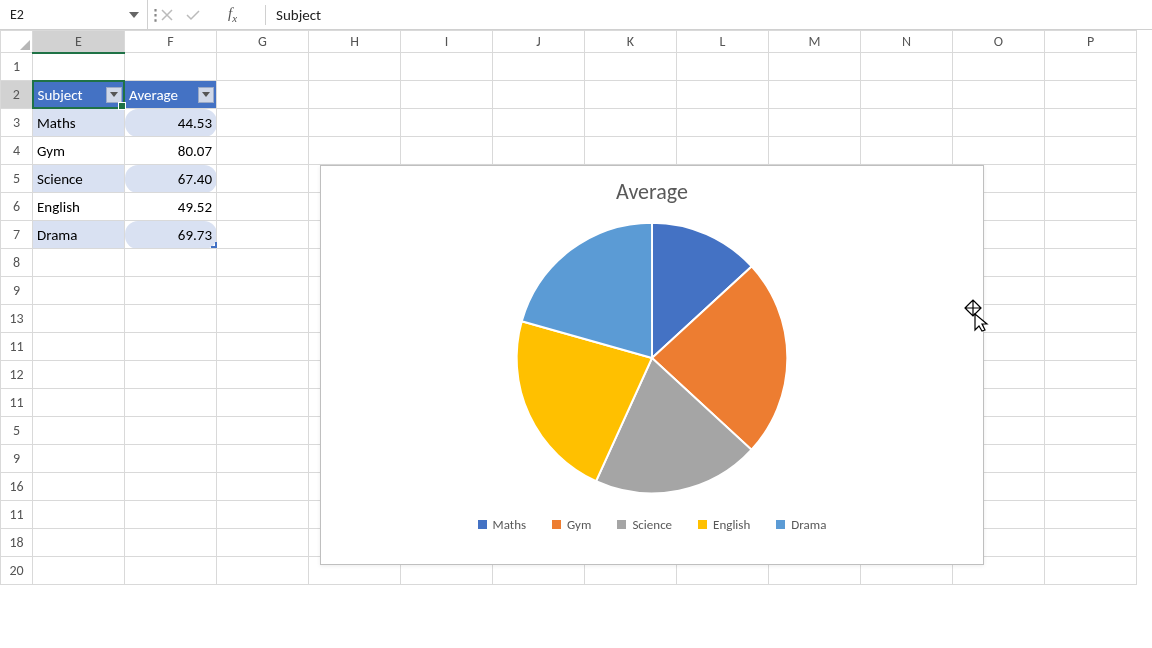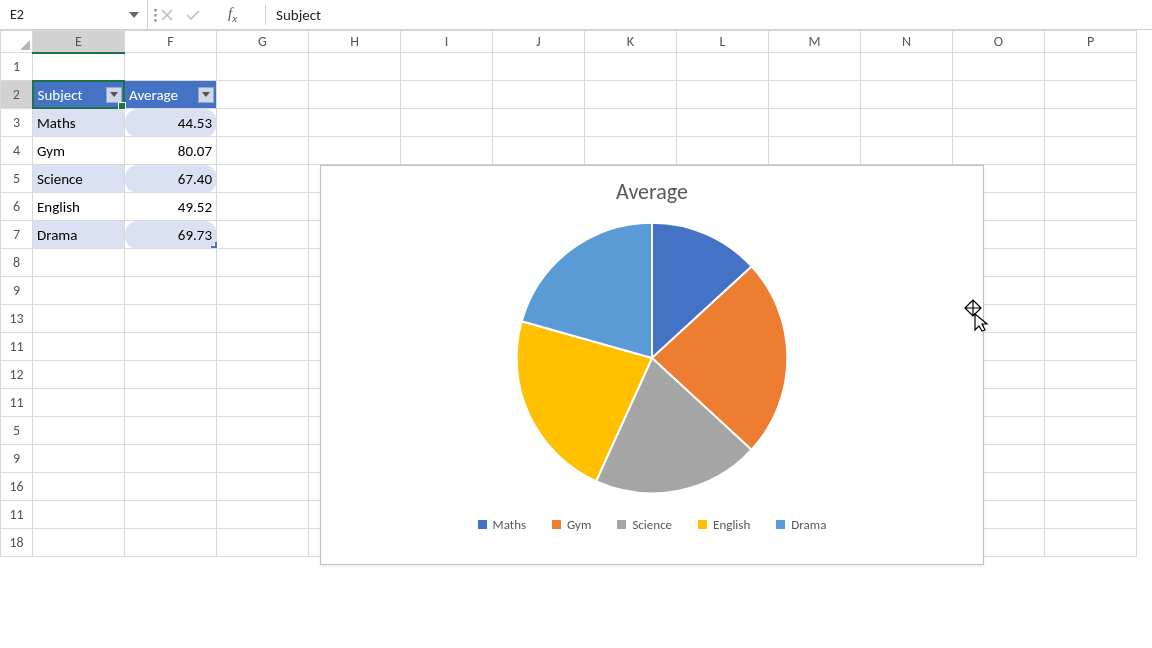--- a/index.html
+++ b/index.html
@@ -551,20 +551,35 @@
           <td class="cell"></td>
           <td class="cell"></td>
           <td class="cell"></td>
           <td class="cell"></td>
           <td class="cell"></td>
           <td class="cell"></td>
           <td class="cell"></td>
         </tr>
         <tr>
           <th class="row-head">18</th>
+          <td class="cell"></td>
+          <td class="cell"></td>
+          <td class="cell"></td>
+          <td class="cell"></td>
+          <td class="cell"></td>
+          <td class="cell"></td>
+          <td class="cell"></td>
+          <td class="cell"></td>
+          <td class="cell"></td>
+          <td class="cell"></td>
+          <td class="cell"></td>
+          <td class="cell"></td>
+        </tr>
+        <tr>
+          <th class="row-head">20</th>
           <td class="cell"></td>
           <td class="cell"></td>
           <td class="cell"></td>
           <td class="cell"></td>
           <td class="cell"></td>
           <td class="cell"></td>
           <td class="cell"></td>
           <td class="cell"></td>
           <td class="cell"></td>
           <td class="cell"></td>

